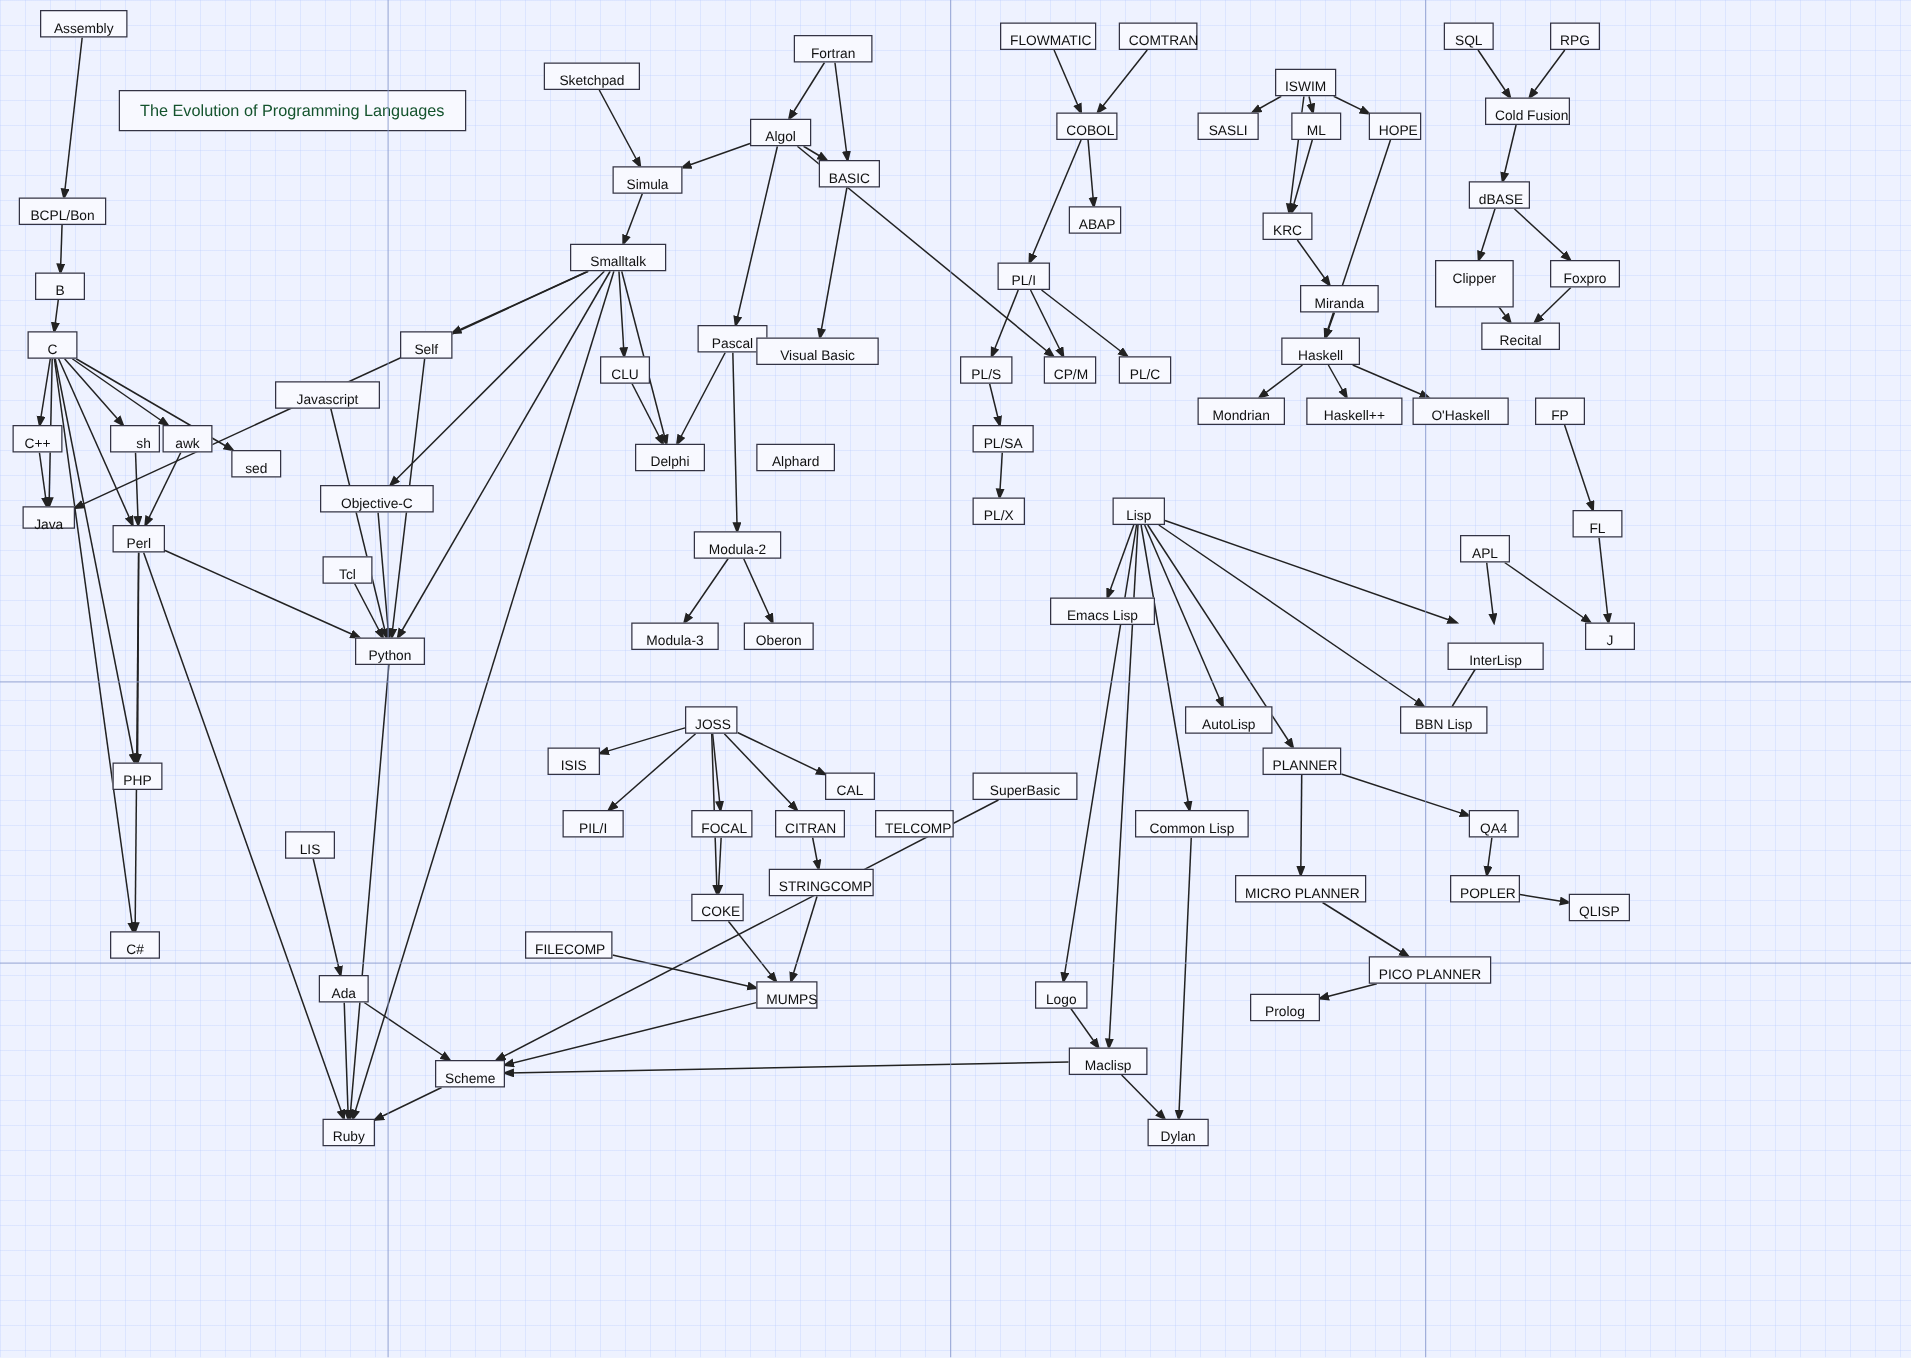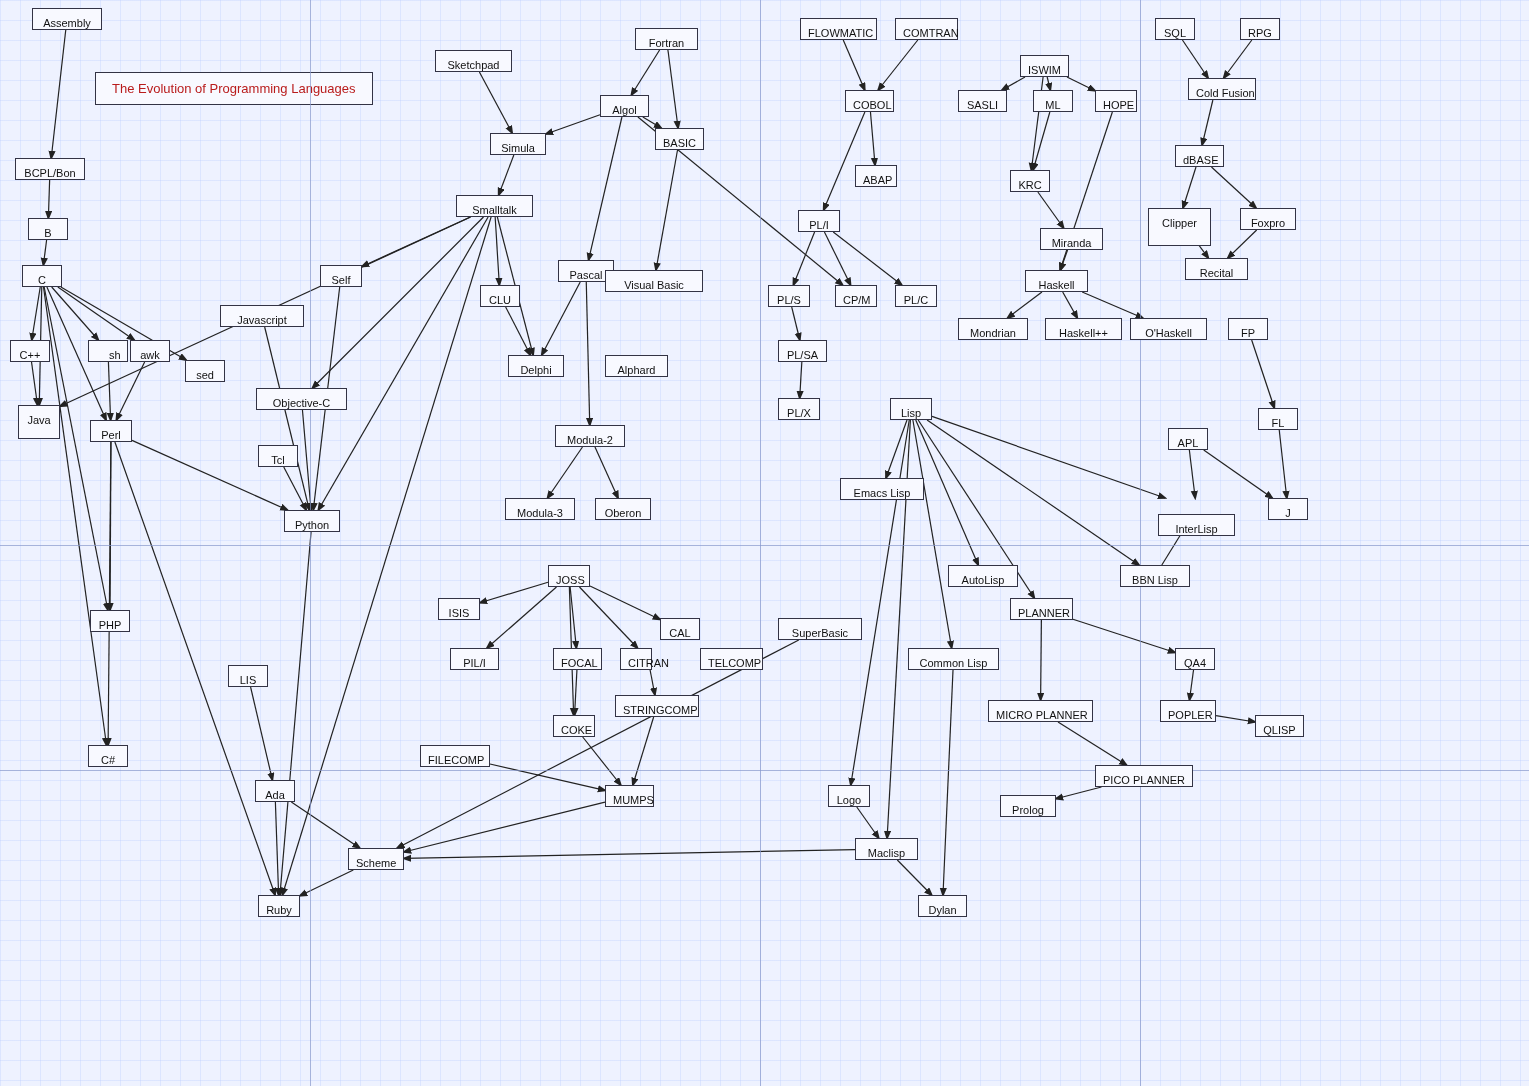--- a/index.html
+++ b/index.html
@@ -54,21 +54,21 @@
       width: 1529px;
       height: 1086px;
       pointer-events: none;
     }
     .title-box {
       position: absolute;
       border: 1.5px solid #334;
       background: #f8f9ff;
       padding: 8px 16px;
       font-size: 13px;
-      color: #b91c1c;
+      color: #14532d;
     }
   </style>
 </head>
 <body>
 
 <div id="canvas-container">
   <div class="title-box" style="left:95px;top:72px;">
     <span>The Evolution of Programming Languages</span>
   </div>
   <svg class="arrows" id="arrows-svg">
@@ -196,21 +196,21 @@
     <div class="hline" style="top: 545px;"></div>
     <div class="hline" style="top: 770px;"></div>
     <div class="node" style="left: 32px; top: 8px; width: 70px; height: 22px; line-height: 22px;">Assembly</div>
     <div class="node" style="left: 15px; top: 158px; width: 70px; height: 22px; line-height: 22px;">BCPL/Bon</div>
     <div class="node" style="left: 28px; top: 218px; width: 40px; height: 22px; line-height: 22px;">B</div>
     <div class="node" style="left: 22px; top: 265px; width: 40px; height: 22px; line-height: 22px;">C</div>
     <div class="node" style="left: 10px; top: 340px; width: 40px; height: 22px; line-height: 22px;">C++</div>
     <div class="node" style="left: 88px; top: 340px; width: 40px; height: 22px; line-height: 22px; padding-left: 20px;">sh</div>
     <div class="node" style="left: 130px; top: 340px; width: 40px; height: 22px; line-height: 22px;">awk</div>
     <div class="node" style="left: 185px; top: 360px; width: 40px; height: 22px; line-height: 22px;">sed</div>
-    <div class="node" style="left: 18px; top: 405px; width: 42px; height: 34px; line-height: 22px;">Java</div>
+    <div class="node" style="left: 18px; top: 405px; width: 42px; height: 18px; line-height: 22px;">Java</div>
     <div class="node" style="left: 90px; top: 420px; width: 42px; height: 22px; line-height: 22px;">Perl</div>
     <div class="node" style="left: 90px; top: 610px; width: 40px; height: 22px; line-height: 22px;">PHP</div>
     <div class="node" style="left: 88px; top: 745px; width: 40px; height: 22px; line-height: 22px;">C#</div>
     <div class="node" style="left: 228px; top: 665px; width: 40px; height: 22px; line-height: 22px;">LIS</div>
     <div class="node" style="left: 255px; top: 780px; width: 40px; height: 22px; line-height: 22px;">Ada</div>
     <div class="node" style="left: 258px; top: 895px; width: 42px; height: 22px; line-height: 22px;">Ruby</div>
     <div class="node" style="left: 220px; top: 305px; width: 84px; height: 22px; line-height: 22px;">Javascript</div>
     <div class="node" style="left: 256px; top: 388px; width: 91px; height: 22px; line-height: 22px;">Objective-C</div>
     <div class="node" style="left: 258px; top: 445px; width: 40px; height: 22px; line-height: 22px;">Tcl</div>
     <div class="node" style="left: 284px; top: 510px; width: 56px; height: 22px; line-height: 22px; text-align: center;">Python</div>
@@ -227,21 +227,21 @@
     <div class="node" style="left: 605px; top: 355px; width: 63px; height: 22px; line-height: 22px;">Alphard</div>
     <div class="node" style="left: 605px; top: 270px; width: 98px; height: 22px; line-height: 22px;">Visual Basic</div>
     <div class="node" style="left: 635px; top: 28px; width: 63px; height: 22px; line-height: 22px;">Fortran</div>
     <div class="node" style="left: 600px; top: 95px; width: 49px; height: 22px; line-height: 22px;">Algol</div>
     <div class="node" style="left: 655px; top: 128px; width: 49px; height: 22px; line-height: 22px;">BASIC</div>
     <div class="node" style="left: 548px; top: 565px; width: 42px; height: 22px; line-height: 22px;">JOSS</div>
     <div class="node" style="left: 660px; top: 618px; width: 40px; height: 22px; line-height: 22px;">CAL</div>
     <div class="node" style="left: 438px; top: 598px; width: 42px; height: 22px; line-height: 22px;">ISIS</div>
     <div class="node" style="left: 450px; top: 648px; width: 49px; height: 22px; line-height: 22px;">PIL/I</div>
     <div class="node" style="left: 553px; top: 648px; width: 49px; height: 22px; line-height: 22px;">FOCAL</div>
-    <div class="node" style="left: 620px; top: 648px; width: 32px; height: 22px; line-height: 22px;">CITRAN</div>
+    <div class="node" style="left: 620px; top: 648px; width: 56px; height: 22px; line-height: 22px;">CITRAN</div>
     <div class="node" style="left: 553px; top: 715px; width: 42px; height: 22px; line-height: 22px;">COKE</div>
     <div class="node" style="left: 615px; top: 695px; width: 84px; height: 22px; line-height: 22px;">STRINGCOMP</div>
     <div class="node" style="left: 420px; top: 745px; width: 70px; height: 22px; line-height: 22px;">FILECOMP</div>
     <div class="node" style="left: 605px; top: 785px; width: 49px; height: 22px; line-height: 22px;">MUMPS</div>
     <div class="node" style="left: 700px; top: 648px; width: 63px; height: 22px; line-height: 22px;">TELCOMP</div>
     <div class="node" style="left: 778px; top: 618px; width: 84px; height: 22px; line-height: 22px;">SuperBasic</div>
     <div class="node" style="left: 348px; top: 848px; width: 56px; height: 22px; line-height: 22px;">Scheme</div>
     <div class="node" style="left: 800px; top: 18px; width: 77px; height: 22px; line-height: 22px;">FLOWMATIC</div>
     <div class="node" style="left: 895px; top: 18px; width: 63px; height: 22px; line-height: 22px;">COMTRAN</div>
     <div class="node" style="left: 845px; top: 90px; width: 49px; height: 22px; line-height: 22px;">COBOL</div>

